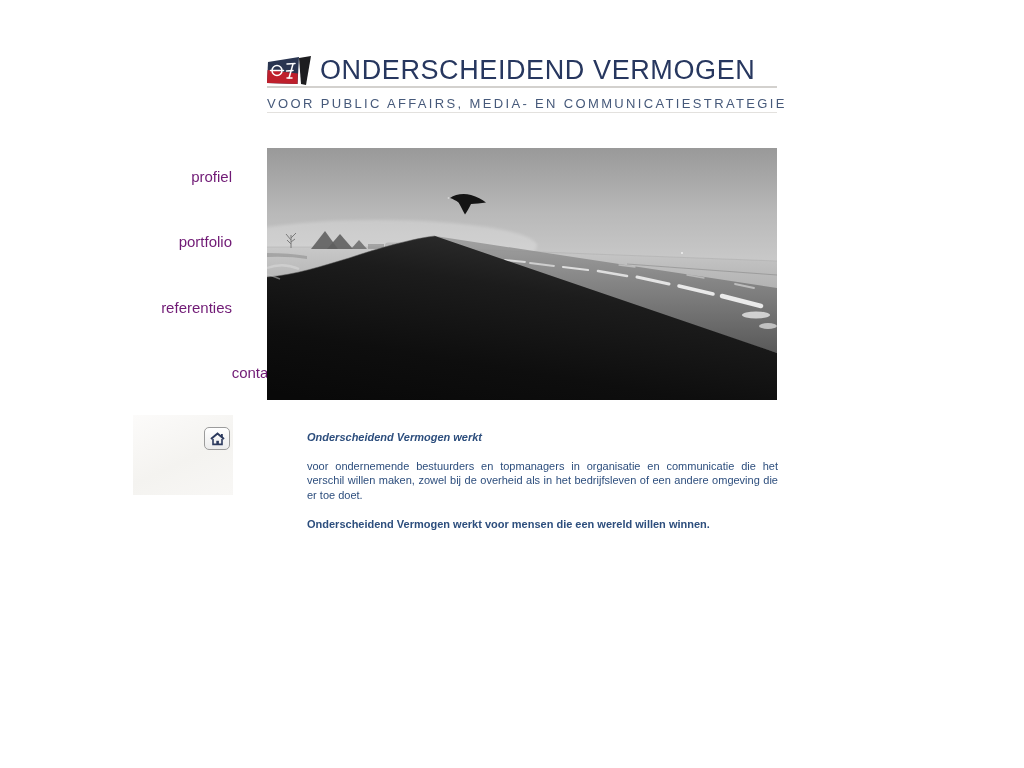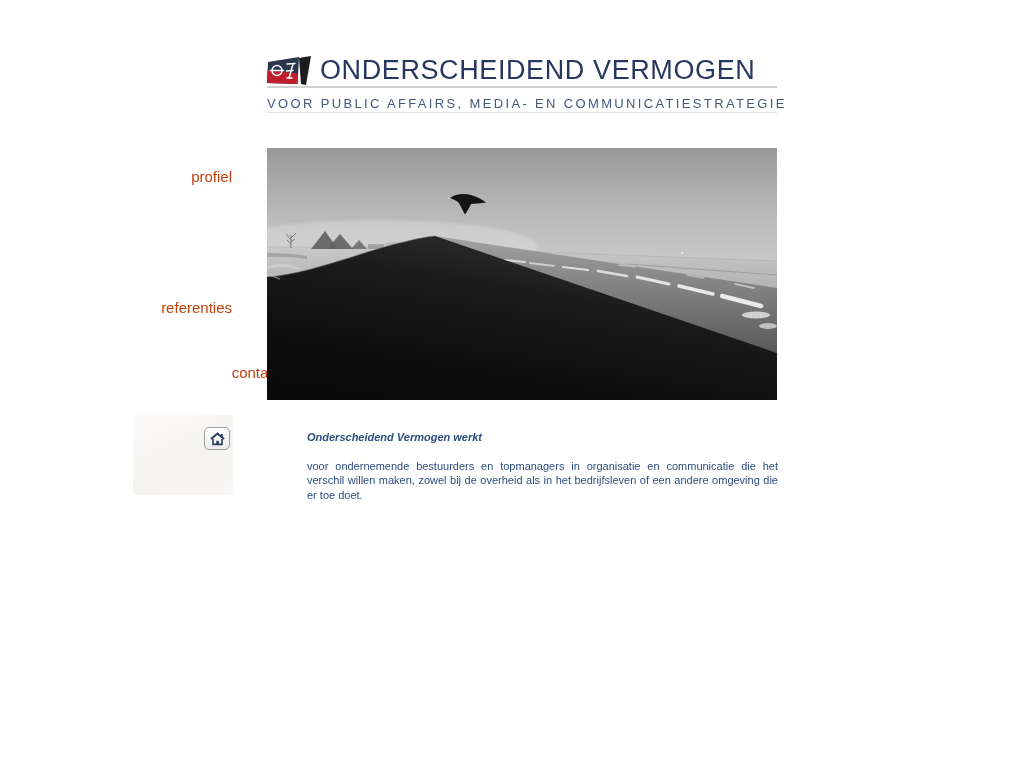--- a/index.html
+++ b/index.html
@@ -17,21 +17,21 @@
   }
   .rule1{position:absolute;left:267px;top:86px;width:510px;height:2px;background:#d3d1ce;}
   .tagline{
     position:absolute;left:267px;top:96px;width:510px;
     font-size:13px;letter-spacing:2.35px;color:#46597a;white-space:nowrap;font-weight:400;
   }
   .rule2{position:absolute;left:267px;top:112px;width:510px;height:1px;background:#e3e1de;}
   
   .nav-item{
     position:absolute;left:0;width:232px;text-align:right;
-    font-size:15px;color:#c2410c;cursor:pointer;line-height:16px;
+    font-size:15px;color:#701a75;cursor:pointer;line-height:16px;
   }
   .nav-profiel{top:169px;}
   .nav-portfolio{top:234px;}
   .nav-referenties{top:300px;}
   .nav-contact{top:365px;padding-left:48px;}
   
   .side-shade{
     position:absolute;left:133px;top:415px;width:100px;height:80px;
     background:linear-gradient(155deg,#fcfbfa 0%,#f4f3f0 55%,#f8f7f5 100%);
   }
@@ -72,20 +72,21 @@
         </g>
       </svg>
       <span class="brand-title">ONDERSCHEIDEND VERMOGEN</span>
     </div>
   </div>
   <div class="rule1"></div>
   <div class="tagline">VOOR PUBLIC AFFAIRS, MEDIA- EN COMMUNICATIESTRATEGIE</div>
   <div class="rule2"></div>
 
   <div class="nav-item nav-profiel">profiel</div>
+  <div class="nav-item nav-portfolio">portfolio</div>
   <div class="nav-item nav-referenties">referenties</div>
   <div class="nav-item nav-contact">contact</div>
 
   <div class="side-shade"></div>
   <div class="home-button">
     <svg width="15" height="14" viewBox="0 0 15 14">
       <rect x="11" y="2" width="1.8" height="3.5" fill="#2c3a5e"></rect>
       <path d="M1,7 L7.5,1.5 L14,7" stroke="#2c3a5e" stroke-width="2" fill="none"></path>
       <path d="M3,7 L3,12.4 L12,12.4 L12,7" stroke="#2c3a5e" stroke-width="1.6" fill="none"></path>
       <rect x="6.3" y="8.8" width="2.6" height="3.6" fill="#2c3a5e"></rect>
@@ -173,15 +174,16 @@
       <g>
         <path d="M183,50 C188,46.5 196,45 204,47 C210,48.5 215,51.5 219,54.5 C214,55.5 208,55.5 204,56 C202,60 200,64 198,66.5 C195.5,62 193.5,57.5 191.5,54.5 C189,52.5 186,51 183,50 Z" fill="#141414"></path>
         <circle cx="181.5" cy="50" r="0.9" fill="#dddddd" opacity="0.8"></circle>
       </g>
     </svg>
   </div>
 
   <div class="intro">
     <div class="intro-heading">Onderscheidend Vermogen werkt</div>
     <div class="intro-paragraph">voor ondernemende bestuurders en topmanagers in organisatie en communicatie die het verschil willen maken, zowel bij de overheid als in het bedrijfsleven of een andere omgeving die er toe doet.</div>
+    <div class="intro-closing">Onderscheidend Vermogen werkt voor mensen die een wereld willen winnen.</div>
   </div>
 
 </div>
 
 </body></html>

